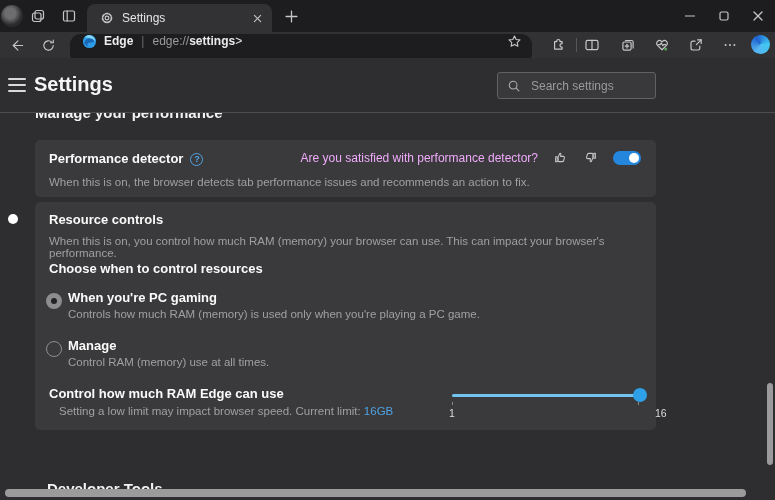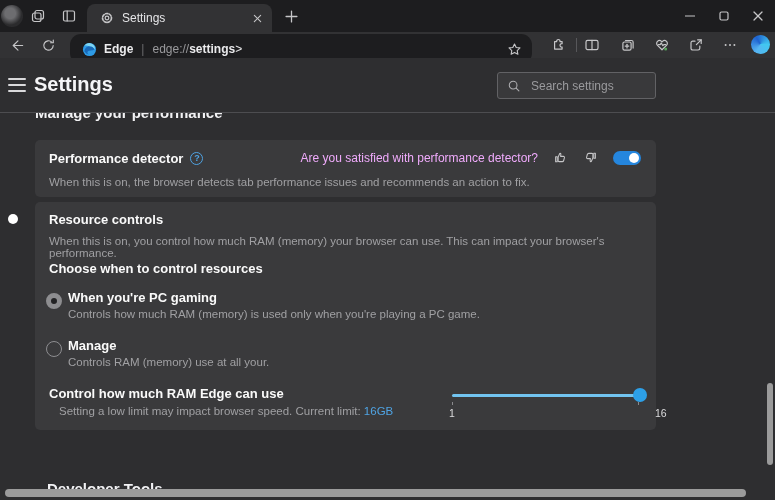--- a/index.html
+++ b/index.html
@@ -19,21 +19,21 @@
   .tab{position:absolute;left:87px;top:4px;width:185px;height:28px;background:#323234;
     border-radius:8px 8px 0 0;display:flex;align-items:center;padding:0 10px 0 13px;box-sizing:border-box}
   .tab-label{font-size:12px;color:#e6e6e8;margin-left:8px;flex:1}
   .win-controls{position:absolute;right:0;top:0;height:32px;display:flex}
   .win-btn{width:34px;height:32px;display:flex;align-items:center;justify-content:center}
 
   
   .toolbar{position:absolute;top:32px;left:0;width:775px;height:26px;background:#323234}
   .nav-btn{position:absolute;top:4px;width:18px;height:18px;display:flex;align-items:center;justify-content:center}
   .addressbar{position:absolute;left:70px;top:2px;width:462px;height:30px;background:#1d1d1f;
-    border-radius:11px;display:flex;align-items:center;padding:0 10px 0 12px;box-sizing:border-box}
+    border-radius:11px;display:flex;align-items:flex-start;padding:0 10px 0 12px;box-sizing:border-box}
   .brand{font-size:12px;color:#ececee;font-weight:bold;margin-left:7px}
   .addr-sep{color:#6b6b6e;font-size:12px;margin:0 8px}
   .url{font-size:12px;color:#9a9a9d}
   .url .host{color:#eaeaec;font-weight:bold}
   .url .suffix{color:#eaeaec}
   .addr-star{margin-left:auto;display:flex;align-items:center}
   .tool-icon{position:absolute;top:4px;width:18px;height:18px;display:flex;align-items:center;justify-content:center}
   .tool-divider{position:absolute;left:576px;top:6px;width:1px;height:14px;background:#57575a}
   .copilot{position:absolute;left:751px;top:3px;width:19px;height:19px;border-radius:50%;
     background:conic-gradient(from 210deg,#57b5f2,#1e62d0,#41c7f0,#57b5f2)}
@@ -232,21 +232,21 @@
       <circle cx="7" cy="7" r="4.4"></circle>
         <line x1="10.4" y1="10.4" x2="13.6" y2="13.6"></line>
     </svg>
   </span>
   <input type="text" placeholder="Search settings" style="">
 </div>
 
 <h2 class="section-title">Manage your performance</h2>
 
 <div class="card card1">
-  <div class="abs" style="left:14px;top:11px;display:flex;align-items:center">
+  <div class="abs" style="left:14px;top:11px;display:flex;align-items:flex-end">
     <span class="card-title">Performance detector</span>
     <span class="help">?</span>
   </div>
   <div class="row-right">
     <span class="feedback-q">Are you satisfied with performance detector?</span>
     <span style="display:flex">
       <svg class="glyph" width="15" height="15" viewBox="0 0 16 16" style="stroke-width:1.1">
         <path d="M2.8 7.2h1.7v5.4H2.8z"></path>
         <path d="M5.5 12.1V7.5l1.7-3.8c.6-.3 1.3.2 1.2.9l-.3 2.2h3c.8 0 1.3.7 1.1 1.4l-.8 3c-.2.7-.8 1.2-1.5 1.2H6.4c-.3 0-.6-.1-.9-.3z"></path>
       </svg>
@@ -268,21 +268,21 @@
   <div class="desc abs" style="left:14px;top:33px">When this is on, you control how much RAM (memory) your browser can use. This can impact your browser's performance.</div>
 
   <span class="card-title abs" style="left:14px;top:59px">Choose when to control resources</span>
 
   <span class="radio checked abs" style="left:11px;top:91px"></span>
   <span class="card-title abs" style="left:33px;top:88px">When you're PC gaming</span>
   <div class="desc abs" style="left:33px;top:106px">Controls how much RAM (memory) is used only when you're playing a PC game.</div>
 
   <span class="radio unchecked abs" style="left:11px;top:139px"></span>
   <span class="card-title abs" style="left:33px;top:136px">Manage</span>
-  <div class="desc abs" style="left:33px;top:154px">Controls RAM (memory) use at all your.</div>
+  <div class="desc abs" style="left:33px;top:154px">Control RAM (memory) use at all times.</div>
 
   <span class="card-title abs" style="left:14px;top:184px">Control how much RAM Edge can use</span>
   <div class="desc abs" style="left:24px;top:203px">
     <span>Setting a low limit may impact browser speed. Current limit: </span><span class="link">16GB</span>
   </div>
 
   <div class="slider-track"></div>
   <div class="slider-thumb"></div>
   <div class="tick" style="left:417px"></div>
   <div class="tick" style="left:603px"></div>

